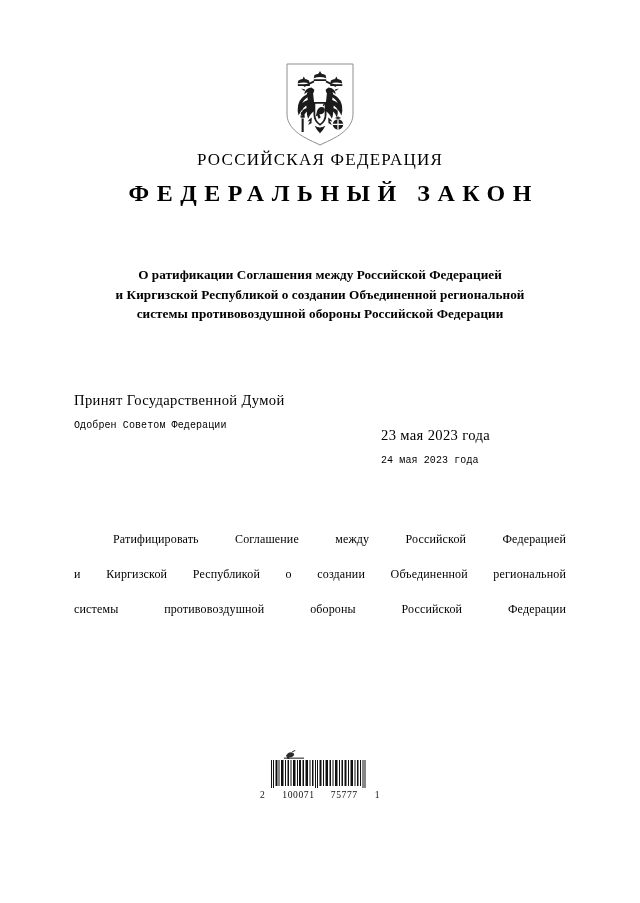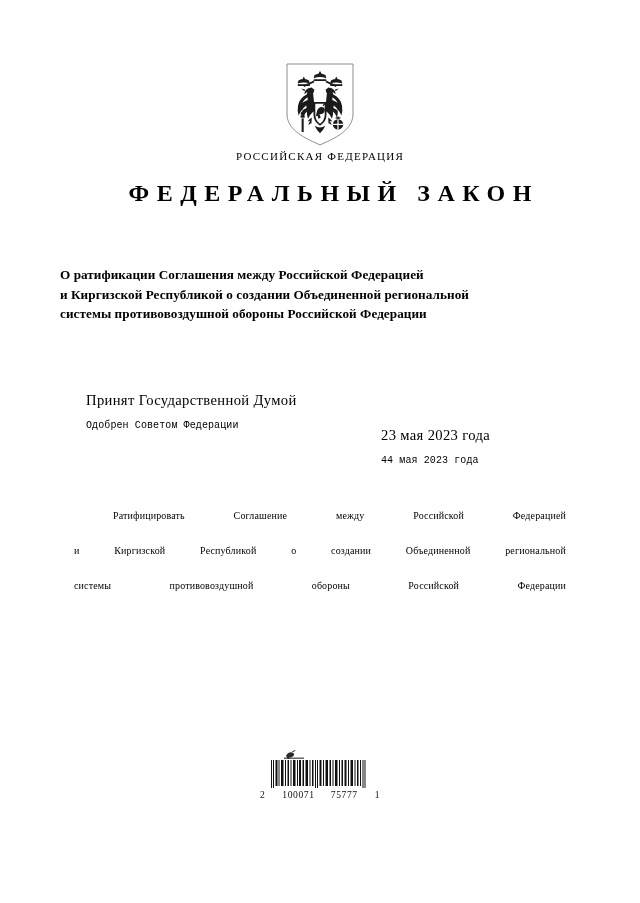--- a/index.html
+++ b/index.html
@@ -39,21 +39,21 @@
     display: block;
   }
 
   
   .rf-line {
     position: absolute;
     top: 150px;
     left: 0;
     right: 0;
     text-align: center;
-    font-size: 11px;
+    font-size: 17px;
     letter-spacing: 1.25px;
     font-weight: 400;
     white-space: nowrap;
   }
   .fz-line {
     position: absolute;
     top: 180px;
     left: 0;
     right: 0;
     text-align: center;
@@ -64,42 +64,42 @@
     white-space: nowrap;
     padding-left: 20px;
   }
 
   
   .subtitle {
     position: absolute;
     top: 265px;
     left: 60px;
     right: 60px;
-    text-align: left;
+    text-align: center;
     font-size: 13.2px;
     font-weight: 700;
     line-height: 19.6px;
     letter-spacing: 0.05px;
   }
   .subtitle .ln { display: block; white-space: nowrap; }
 
   
   .adoption {
     position: absolute;
     top: 392px;
     left: 74px;
     right: 74px;
   }
   .adopt-row {
     position: relative;
     height: 28px;
   }
   .adopt-label {
     position: absolute;
-    left: 12px;
+    left: 0;
     top: 0;
     white-space: nowrap;
   }
   .adopt-date {
     position: absolute;
     left: 307px;
     top: 0;
     white-space: nowrap;
     margin-top: 35px;
   }
@@ -112,24 +112,24 @@
   .mono-row .adopt-label,
   .mono-row .adopt-date {
     font-family: "Liberation Mono", "DejaVu Sans Mono", monospace;
     font-size: 10px;
     letter-spacing: 0.1px;
   }
 
   
   .body-text {
     position: absolute;
-    top: 498px;
+    top: 522px;
     left: 74px;
     width: 492px;
-    font-size: 10px;
+    font-size: 12px;
     line-height: 35px;
     text-align: justify;
     text-align-last: justify;
     text-indent: 39px;
     letter-spacing: 0.15px;
     hyphens: none;
   }
   .body-text .bline {
     display: block;
     text-align: justify;
@@ -248,21 +248,21 @@
     <span class="ln">системы противовоздушной обороны Российской Федерации</span>
   </div>
 
   <div class="adoption">
     <div class="adopt-row serif-row">
       <span class="adopt-label">Принят Государственной Думой</span>
       <span class="adopt-date">23 мая 2023 года</span>
     </div>
     <div class="adopt-row mono-row">
       <span class="adopt-label">Одобрен Советом Федерации</span>
-      <span class="adopt-date">44 мая 2023 года</span>
+      <span class="adopt-date">24 мая 2023 года</span>
     </div>
   </div>
 
   <div class="body-text">
     <span class="bline first">Ратифицировать Соглашение между Российской Федерацией</span>
     <span class="bline">и Киргизской Республикой о создании Объединенной региональной</span>
     <span class="bline">системы противовоздушной обороны Российской Федерации</span>
   </div>
 
   <div class="barcode-block">

